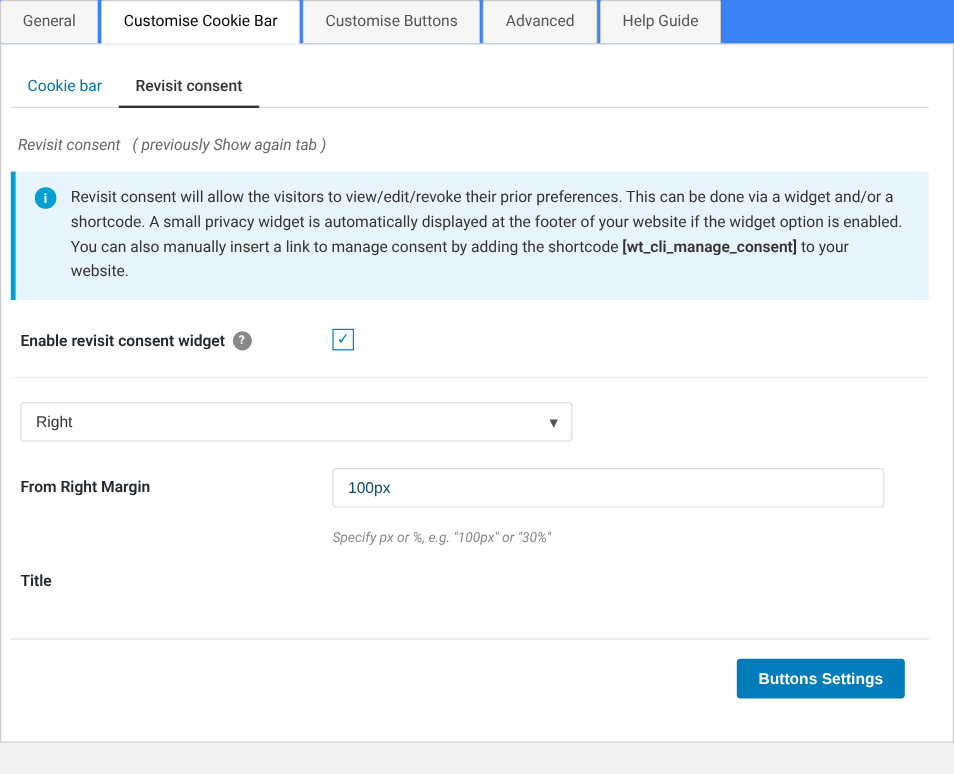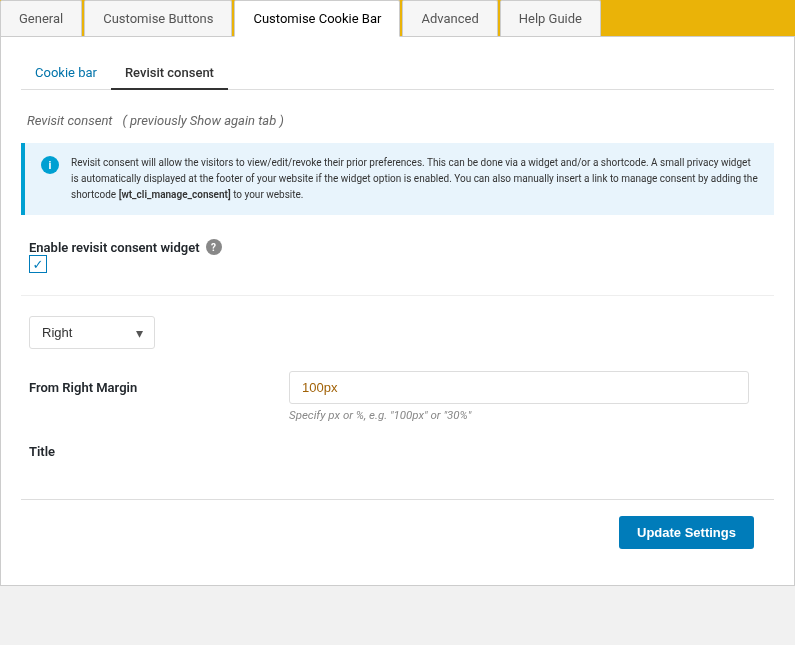--- a/index.html
+++ b/index.html
@@ -11,21 +11,21 @@
     }
     .page-wrapper {
       width: 795px;
       min-height: 645px;
       background: #f1f1f1;
       padding: 0;
     }
     
     .top-tabs {
       display: flex;
-      background: #eab308;
+      background: #3b82f6;
       border-bottom: 1px solid #ccc;
       padding: 0 0 0 0;
     }
     .top-tab {
       padding: 10px 18px;
       cursor: pointer;
       border: 1px solid #ccc;
       border-bottom: none;
       background: #f6f6f6;
       color: #555;
@@ -38,21 +38,21 @@
       color: #000;
       border-bottom: 1px solid #fff;
       margin-bottom: -1px;
       z-index: 1;
     }
     
     .main-content {
       background: #fff;
       border: 1px solid #ccc;
       border-top: none;
-      padding: 20px 20px 20px 20px;
+      padding: 20px 20px 20px 8px;
       margin: 0;
     }
     
     .sub-tabs {
       display: flex;
       border-bottom: 1px solid #ddd;
       margin-bottom: 20px;
     }
     .sub-tab {
       padding: 8px 14px;
@@ -99,34 +99,33 @@
       border-radius: 50%;
       display: flex;
       align-items: center;
       justify-content: center;
       font-size: 11px;
       font-weight: bold;
       flex-shrink: 0;
       margin-top: 1px;
     }
     .info-text {
-      font-size: 10px;
+      font-size: 13px;
       color: #333;
       line-height: 1.6;
     }
     .info-text strong {
       font-weight: 600;
     }
     
     .form-row {
       display: flex;
-      align-items: flex-start;
+      align-items: flex-end;
       margin-bottom: 22px;
       padding: 0 8px;
-      flex-direction: column;
     }
     .form-label {
       width: 260px;
       font-size: 13px;
       font-weight: 600;
       color: #23282d;
       display: flex;
       align-items: center;
       gap: 6px;
       flex-shrink: 0;
@@ -193,26 +192,26 @@
       font-size: 14px;
     }
     
     .text-input {
       width: 100%;
       max-width: 460px;
       padding: 8px 12px;
       border: 1px solid #ddd;
       border-radius: 3px;
       font-size: 13px;
-      color: #a16207;
+      color: #0c4a6e;
     }
     .input-hint {
       font-size: 11.5px;
       color: #888;
-      margin-top: 4px;
+      margin-top: 18px;
       font-style: italic;
     }
     
     .form-row-column {
       display: flex;
       align-items: flex-start;
       margin-bottom: 22px;
       padding: 0 8px;
     }
     .form-row-column .form-label {
@@ -244,22 +243,22 @@
       margin: 10px 0 20px 0;
     }
   </style>
 </head>
 <body>
 
 <div class="page-wrapper">
 
   <div class="top-tabs">
     <div class="top-tab">General</div>
+    <div class="top-tab active">Customise Cookie Bar</div>
     <div class="top-tab">Customise Buttons</div>
-    <div class="top-tab active">Customise Cookie Bar</div>
     <div class="top-tab">Advanced</div>
     <div class="top-tab">Help Guide</div>
   </div>
 
   <div class="main-content">
 
     <div class="sub-tabs">
       <div class="sub-tab">Cookie bar</div>
       <div class="sub-tab active">Revisit consent</div>
     </div>
@@ -313,17 +312,17 @@
       </div>
     </div>
 
     <div class="form-row">
       <div class="form-label">
         <span>Title</span>
       </div>
     </div>
 
     <div class="footer-bar">
-      <button class="btn-primary">Update Settings</button>
+      <button class="btn-primary">Buttons Settings</button>
     </div>
 
   </div>
 </div>
 
 </body></html>

